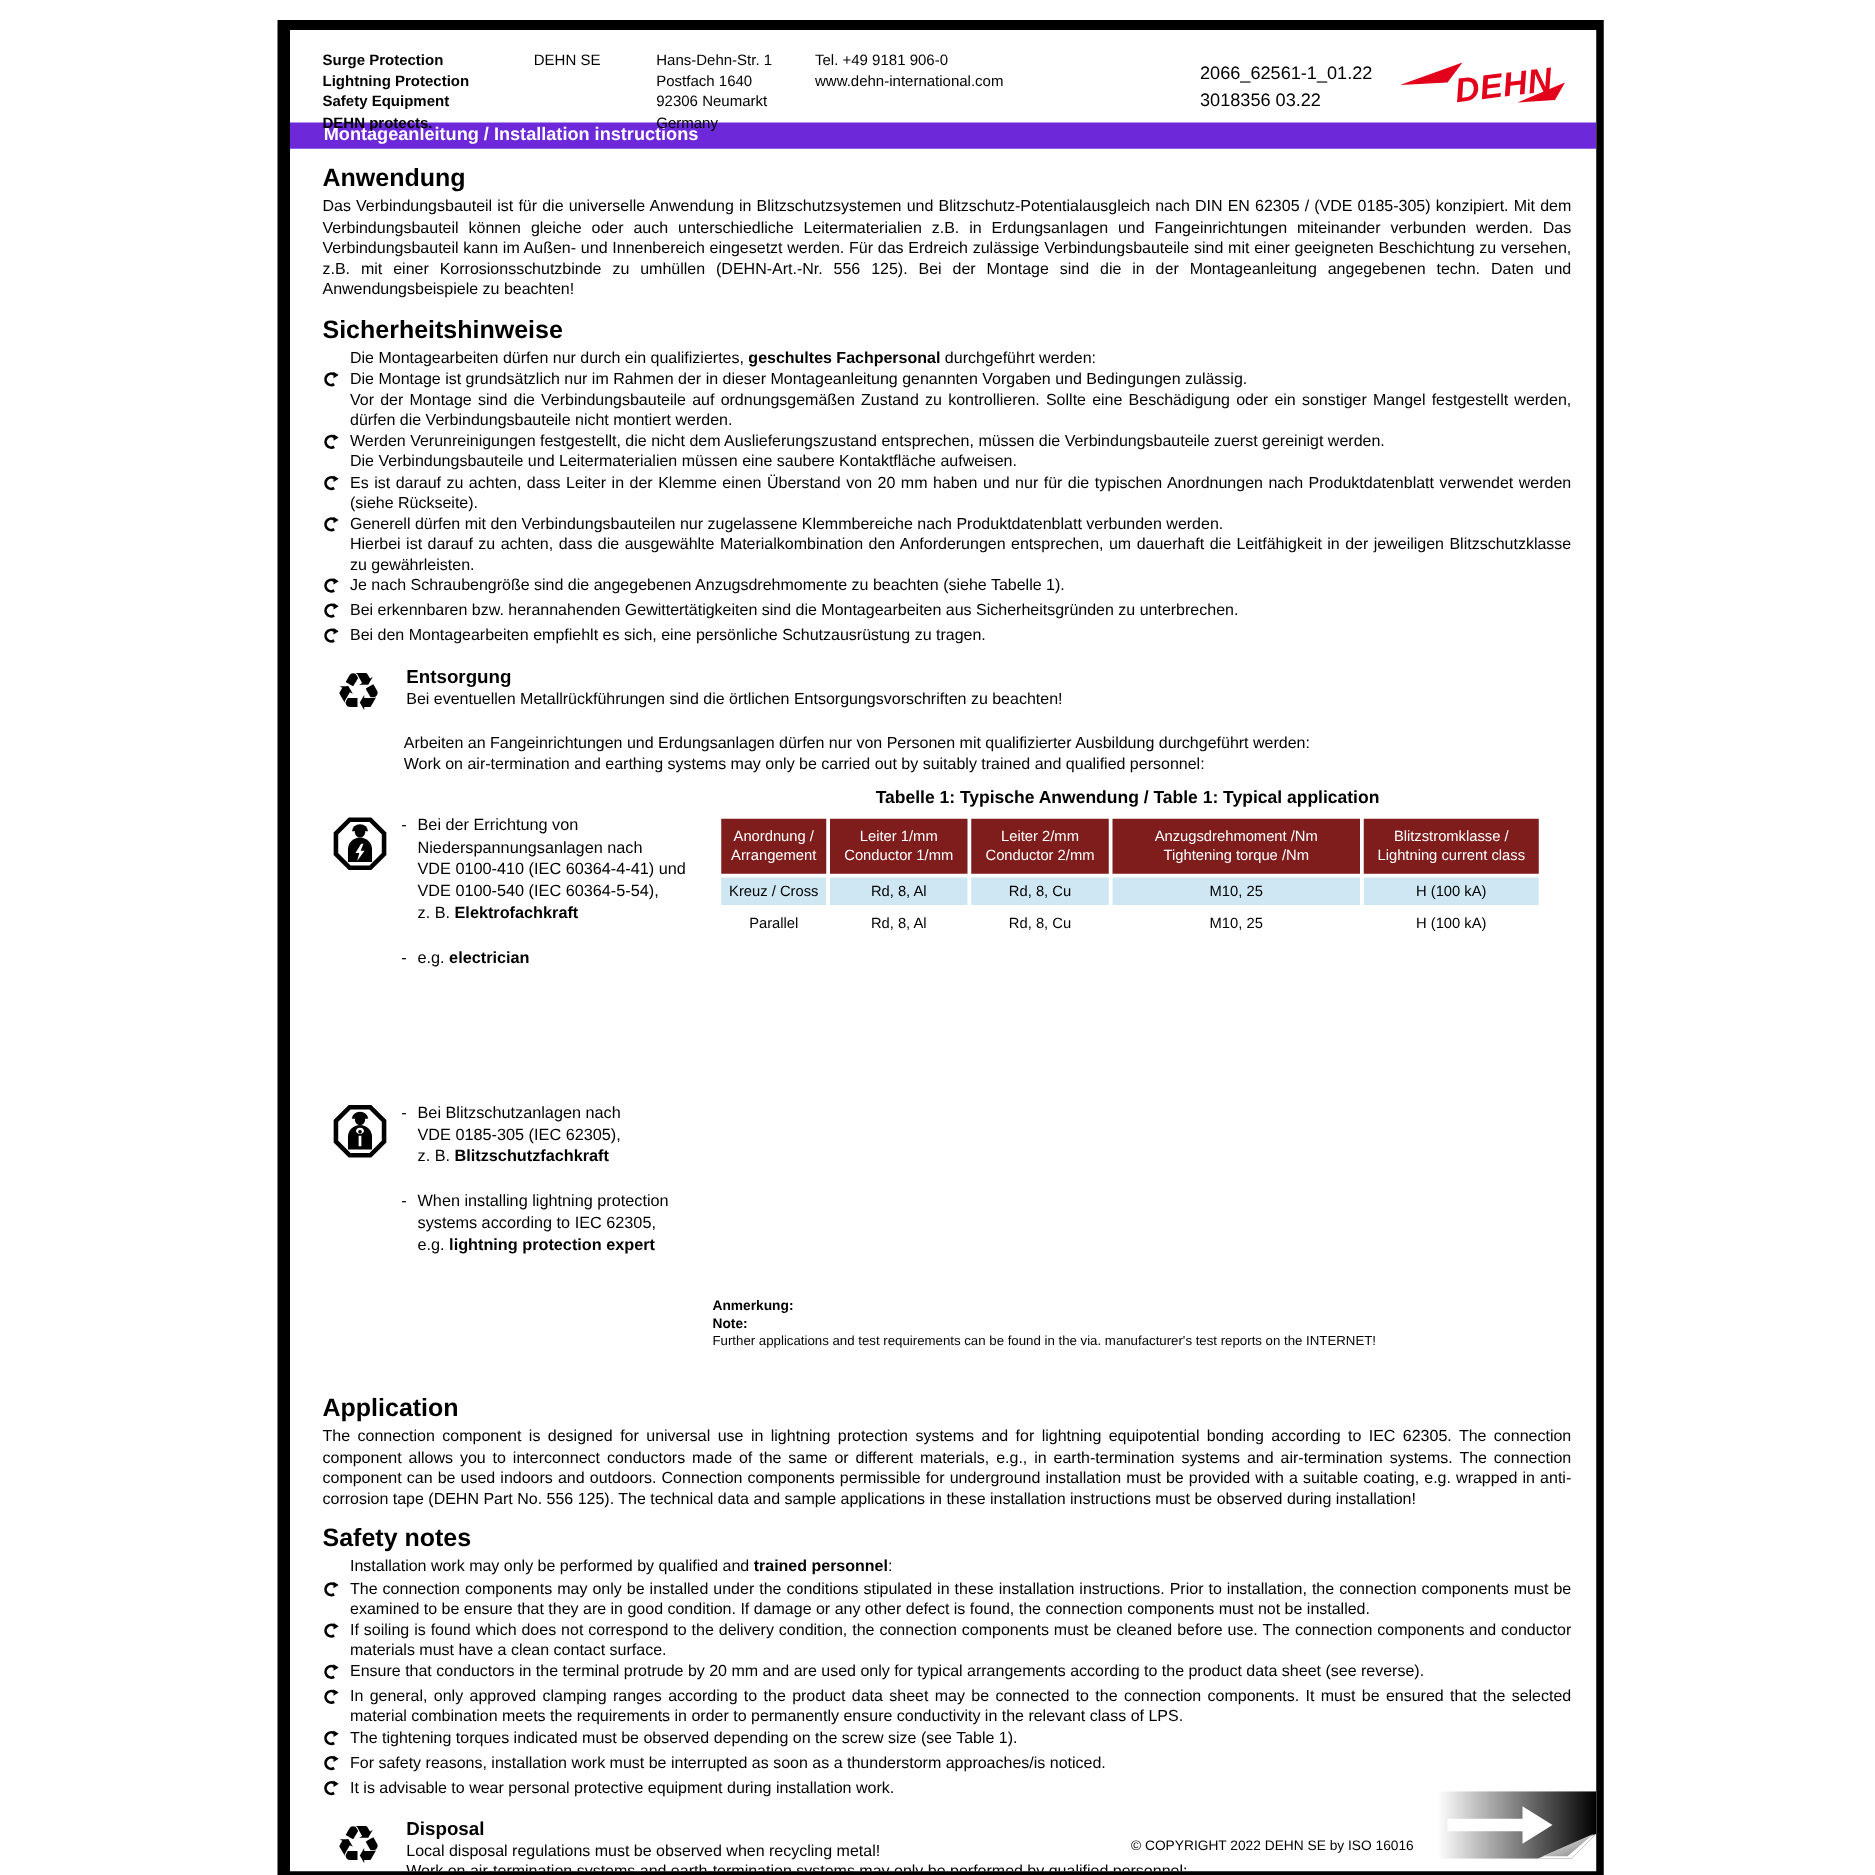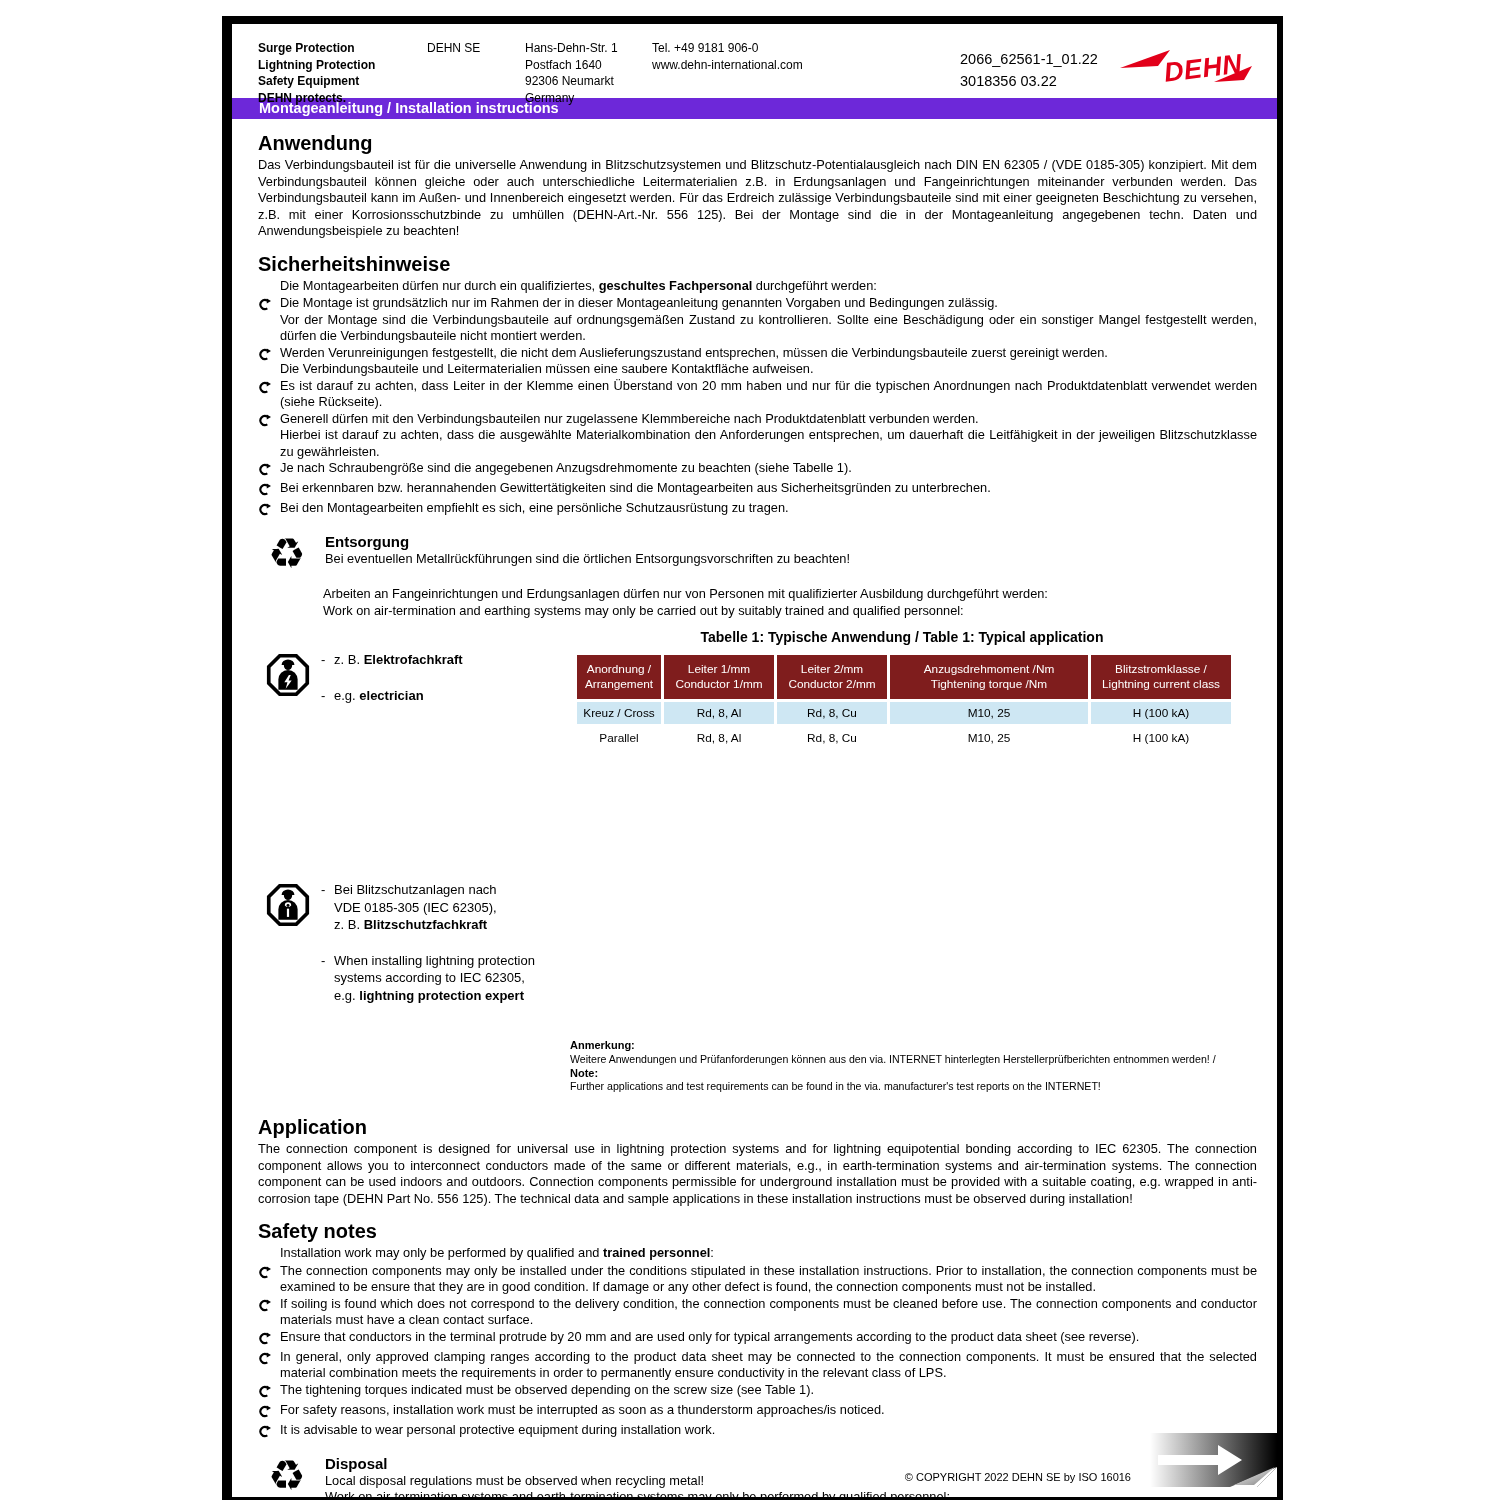--- a/index.html
+++ b/index.html
@@ -226,20 +226,24 @@
         <svg class="q-ic" viewBox="0 0 48 48" width="44" height="44">
           <polygon points="15,3 33,3 45,15 45,33 33,45 15,45 3,33 3,15" fill="#fff" stroke="#000" stroke-width="4"></polygon>
           <path d="M17 13 a7 6 0 0 1 14 0 z" fill="#000"></path>
           <circle cx="24" cy="14" r="4.5" fill="#000"></circle>
           <path d="M13.5 40 v-11 a10.5 10.5 0 0 1 21 0 v11 z" fill="#000"></path>
           <polygon points="25,24 20,32 23.4,32 21.5,39 28,30 24.6,30 27,24" fill="#fff"></polygon>
         </svg>
         <div class="q-tx">
           <div class="dashline">
             <span class="dash">-</span>
+            <div class="prelines">Bei der Errichtung von
+Niederspannungsanlagen nach
+VDE 0100-410 (IEC 60364-4-41) und
+VDE 0100-540 (IEC 60364-5-54),</div>
             <div><span>z. B. </span><span class="bold">Elektrofachkraft</span></div>
           </div>
           <div class="dashline q-en">
             <span class="dash">-</span>
             <div><span>e.g. </span><span class="bold">electrician</span></div>
           </div>
         </div>
       </div>
 
       <div class="qual q2">
@@ -263,21 +267,20 @@
             <span class="dash">-</span>
             <div class="prelines">When installing lightning protection
 systems according to IEC 62305,</div>
             <div><span>e.g. </span><span class="bold">lightning protection expert</span></div>
           </div>
         </div>
       </div>
 
       <div class="anm">
         <div class="bold">Anmerkung:</div>
-        <div>Weitere Anwendungen und Prüfanforderungen können aus den via. INTERNET hinterlegten Herstellerprüfberichten entnommen werden! /</div>
         <div class="bold">Note:</div>
         <div>Further applications and test requirements can be found in the via. manufacturer's test reports on the INTERNET!</div>
       </div>
     </div>
 
     <div class="h1">Application</div>
     <p class="para">The connection component is designed for universal use in lightning protection systems and for lightning equipotential bonding according to IEC 62305. The connection component allows you to interconnect conductors made of the same or different materials, e.g., in earth-termination systems and air-termination systems. The connection component can be used indoors and outdoors. Connection components permissible for underground installation must be provided with a suitable coating, e.g. wrapped in anti-corrosion tape (DEHN Part No. 556 125). The technical data and sample applications in these installation instructions must be observed during installation!</p>
 
     <div class="h1">Safety notes</div>
     <div class="indent1">

